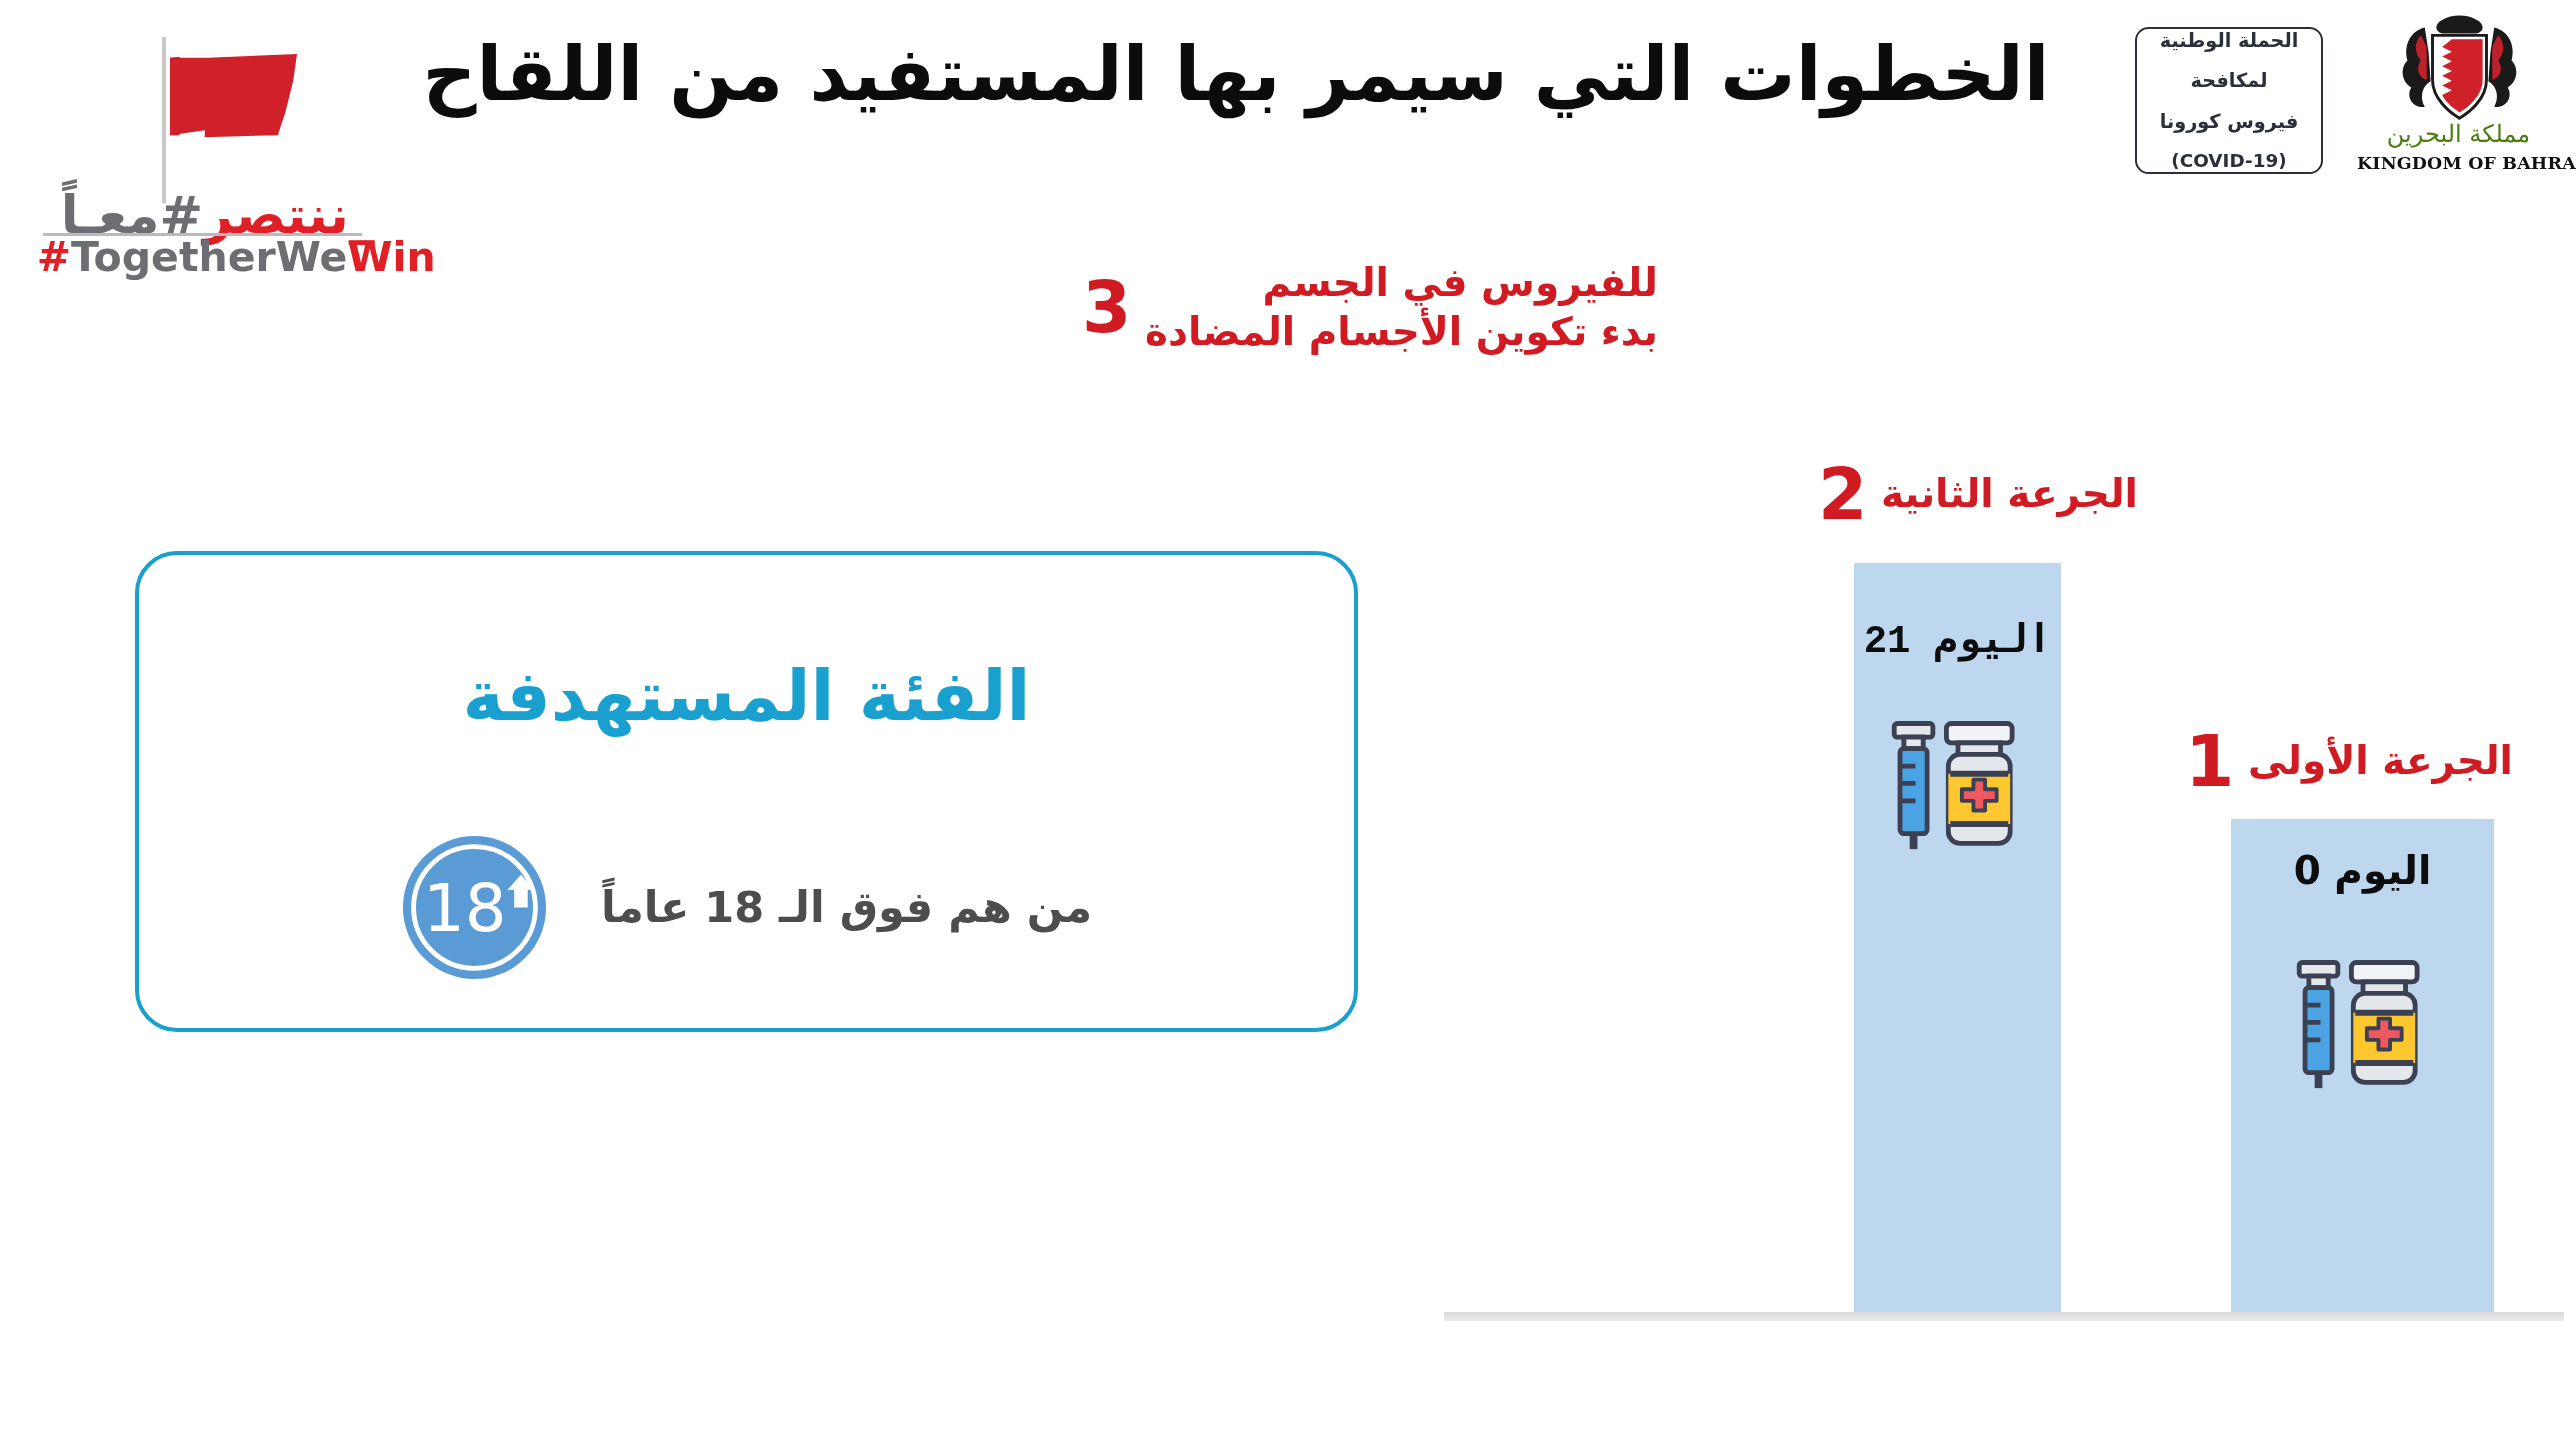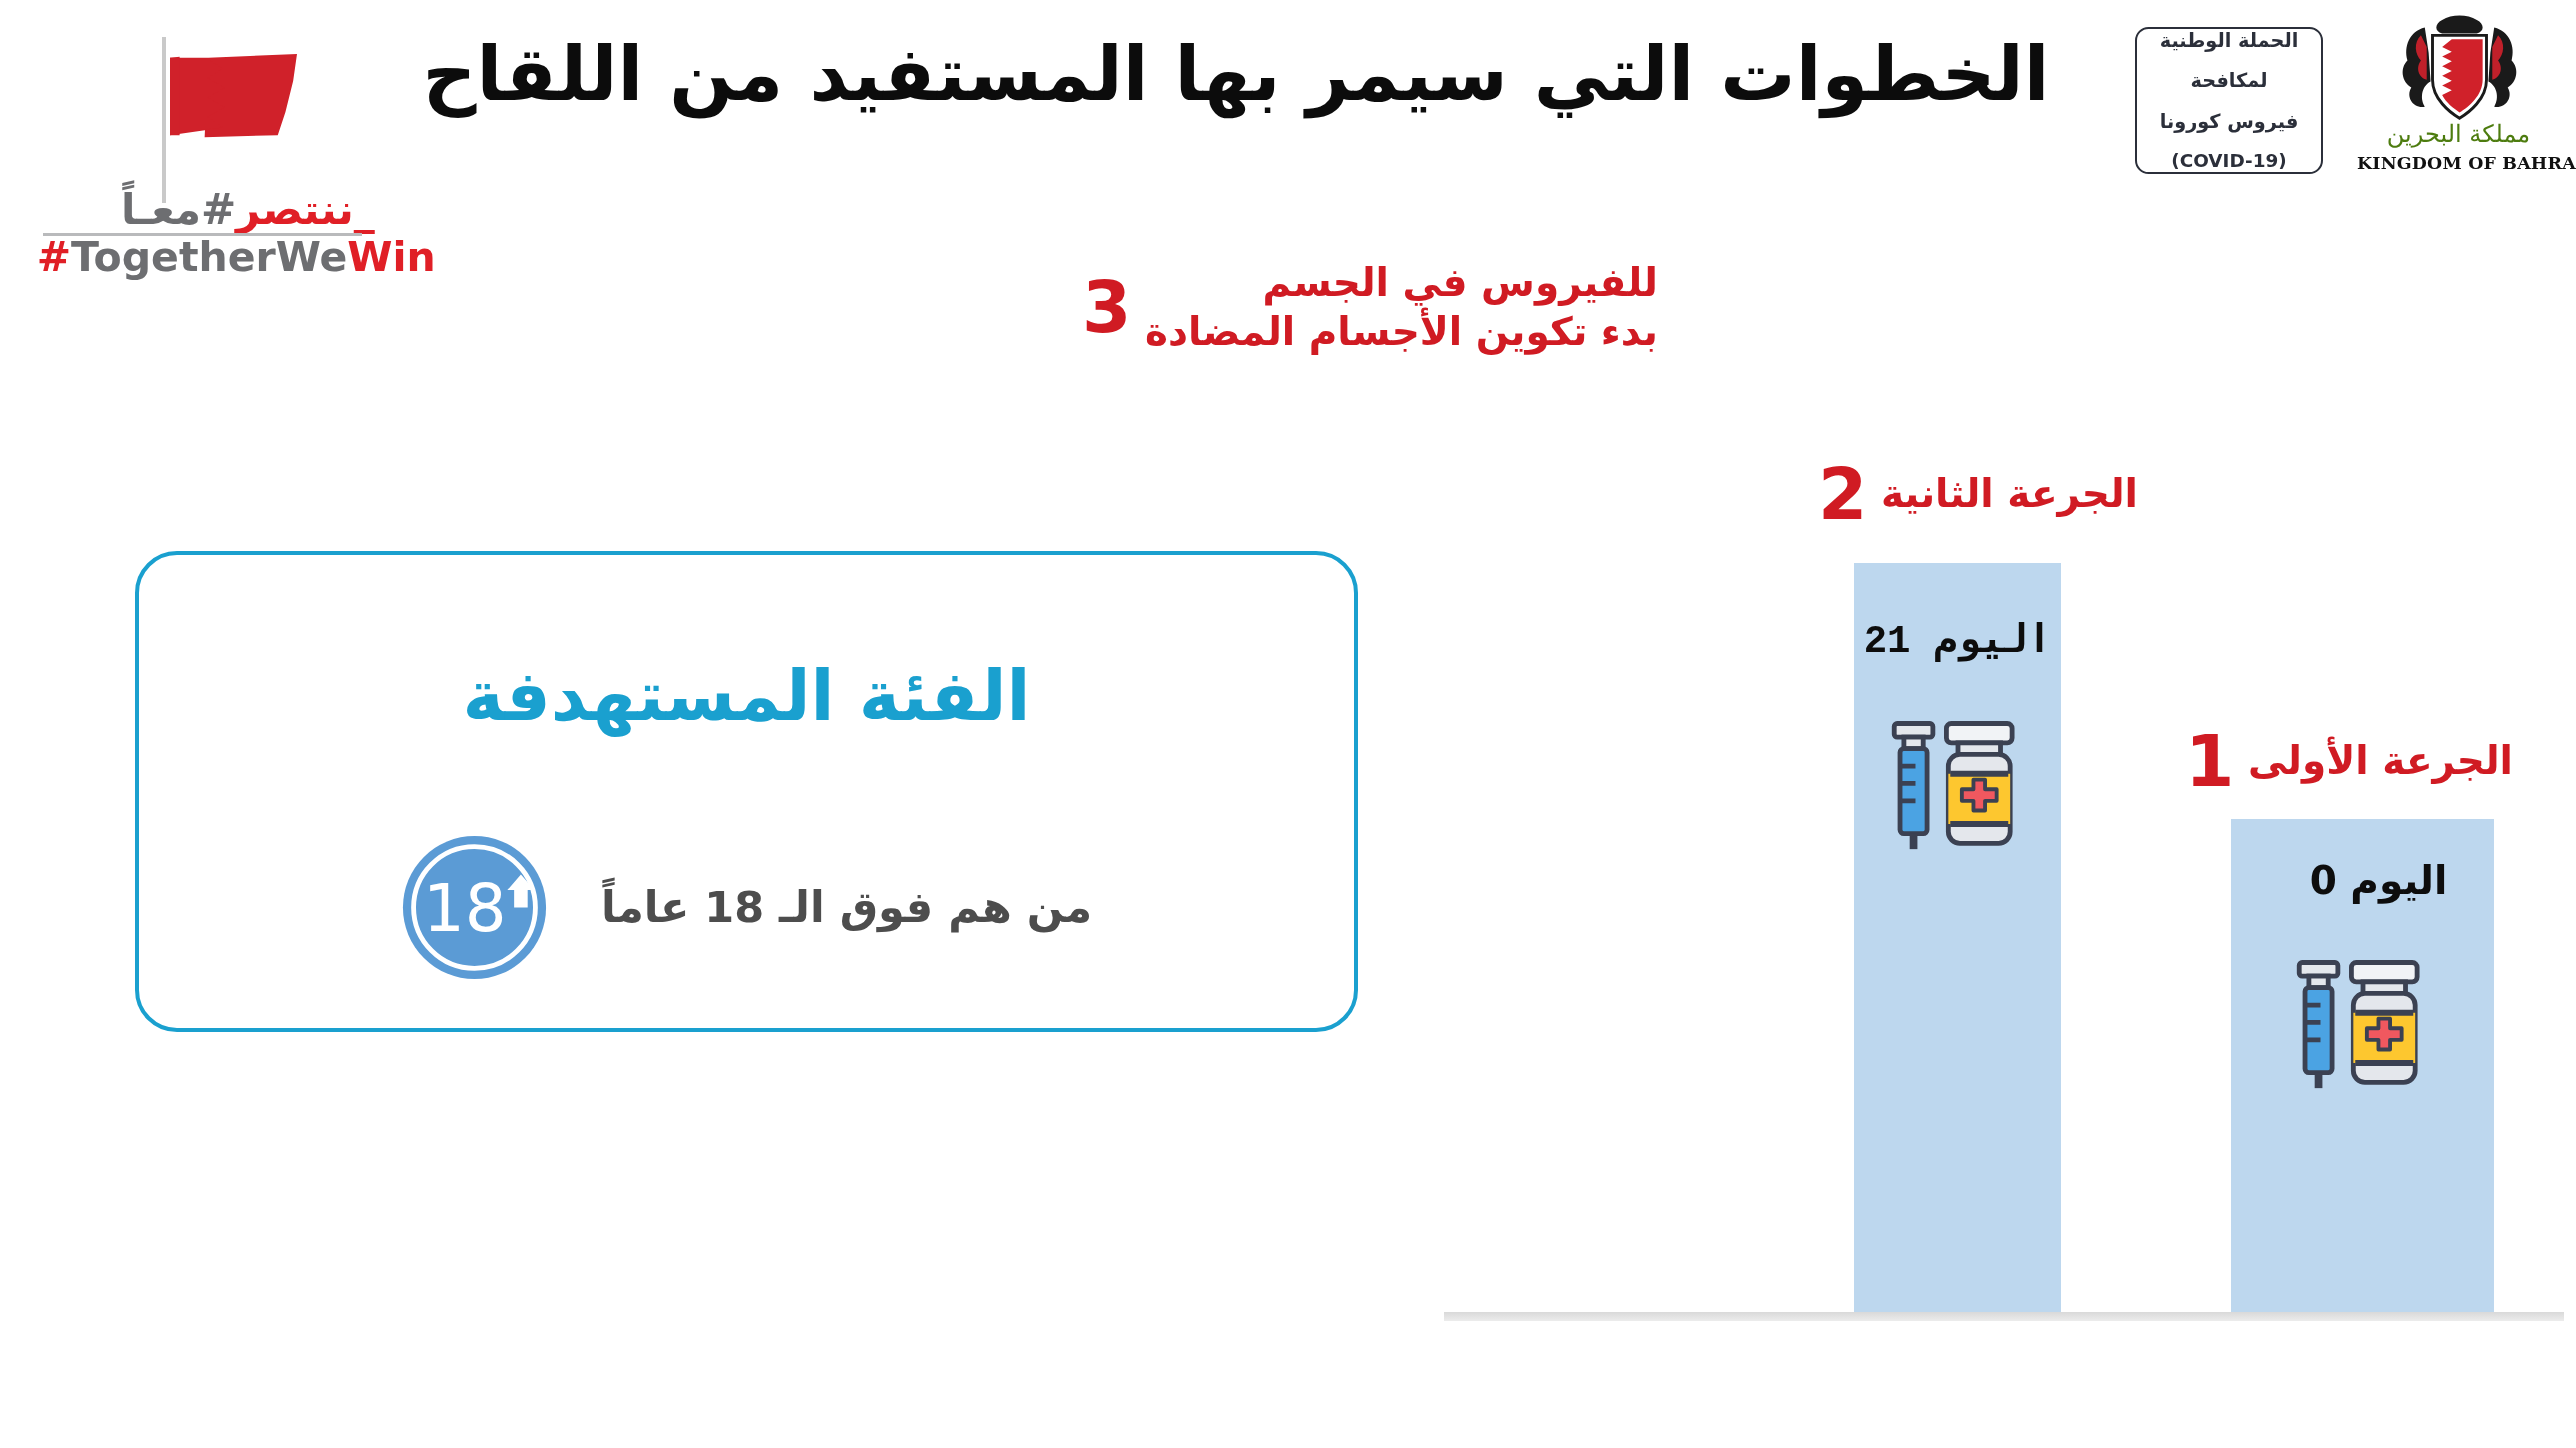--- a/index.html
+++ b/index.html
@@ -10,21 +10,21 @@
     font-family:"DejaVu Sans","Liberation Sans",sans-serif;
     background:#ffffff;
   }
   .stage{position:absolute;inset:0;width:2576px;height:1449px;}
 
   
   #campaign-logo{position:absolute;left:27px;top:17.4px;width:367px;height:246px;}
   #flag-pole{position:absolute;left:135px;top:19.3px;width:3.9px;height:166px;background:#c9c9c9;}
   #bahrain-flag{position:absolute;left:143px;top:35px;width:127px;height:89px;}
   #hash-ar{position:absolute;left:9.7px;top:172px;width:338px;
-     direction:rtl;font-size:42px;font-weight:bold;letter-spacing:-1px;line-height:1;white-space:nowrap;}
+     direction:rtl;font-size:52px;font-weight:bold;letter-spacing:-1px;line-height:1;white-space:nowrap;}
   #hash-ar .gray{color:#6d6e71;}
   #hash-ar .red{color:#e01f26;}
   #logo-rule{position:absolute;left:15.5px;top:216px;width:319px;height:2.9px;background:#b9babc;}
   #hash-en{position:absolute;left:9.7px;top:220px;width:338px;text-align:left;
      font-size:41px;font-weight:bold;line-height:1;white-space:nowrap;}
   #hash-en .red{color:#e01f26;}
   #hash-en .gray{color:#6d6e71;}
 
   
   #page-title{
@@ -169,21 +169,21 @@
         <rect x="64" y="46" width="64" height="92" rx="12" fill="#e4e7ec" stroke="#3b4152" stroke-width="5"></rect>
         <rect x="64" y="66" width="64" height="52" fill="#fdc72f"></rect>
         <line x1="66" y1="66" x2="126" y2="66" stroke="#3b4152" stroke-width="6"></line>
         <line x1="66" y1="118" x2="126" y2="118" stroke="#3b4152" stroke-width="6"></line>
         <path d="M88 82 L100 82 L100 72 L112 72 L112 82 L124 82 L124 94 L112 94 L112 104 L100 104 L100 94 L88 94 Z" transform="translate(-10,0)" fill="#f0585f" stroke="#3b4152" stroke-width="4" stroke-linejoin="round"></path>
       </svg>
     </div>
   </div>
 
   <div class="bar" style="left:2231px;top:819px;width:263px;height:493px;">
-    <div class="bar-daylabel" style="top:42px;margin-left:16px;">اليوم 0</div>
+    <div class="bar-daylabel" style="top:32px;">اليوم 0</div>
     <div class="bar-icon" style="top:130px;">
       <svg width="143" height="143" viewBox="0 0 148 148">
         <rect x="8" y="14" width="40" height="14" rx="3" fill="#e4e7ec" stroke="#3b4152" stroke-width="5"></rect>
         <rect x="18" y="28" width="20" height="12" fill="#e4e7ec" stroke="#3b4152" stroke-width="5"></rect>
         <rect x="14" y="40" width="28" height="88" rx="4" fill="#4ba3e3" stroke="#3b4152" stroke-width="5"></rect>
         <line x1="14" y1="58" x2="30" y2="58" stroke="#3b4152" stroke-width="5"></line>
         <line x1="14" y1="76" x2="30" y2="76" stroke="#3b4152" stroke-width="5"></line>
         <line x1="14" y1="94" x2="30" y2="94" stroke="#3b4152" stroke-width="5"></line>
         <rect x="24" y="128" width="8" height="16" fill="#3b4152"></rect>
         <rect x="62" y="14" width="68" height="20" rx="5" fill="#f1f3f6" stroke="#3b4152" stroke-width="5"></rect>

